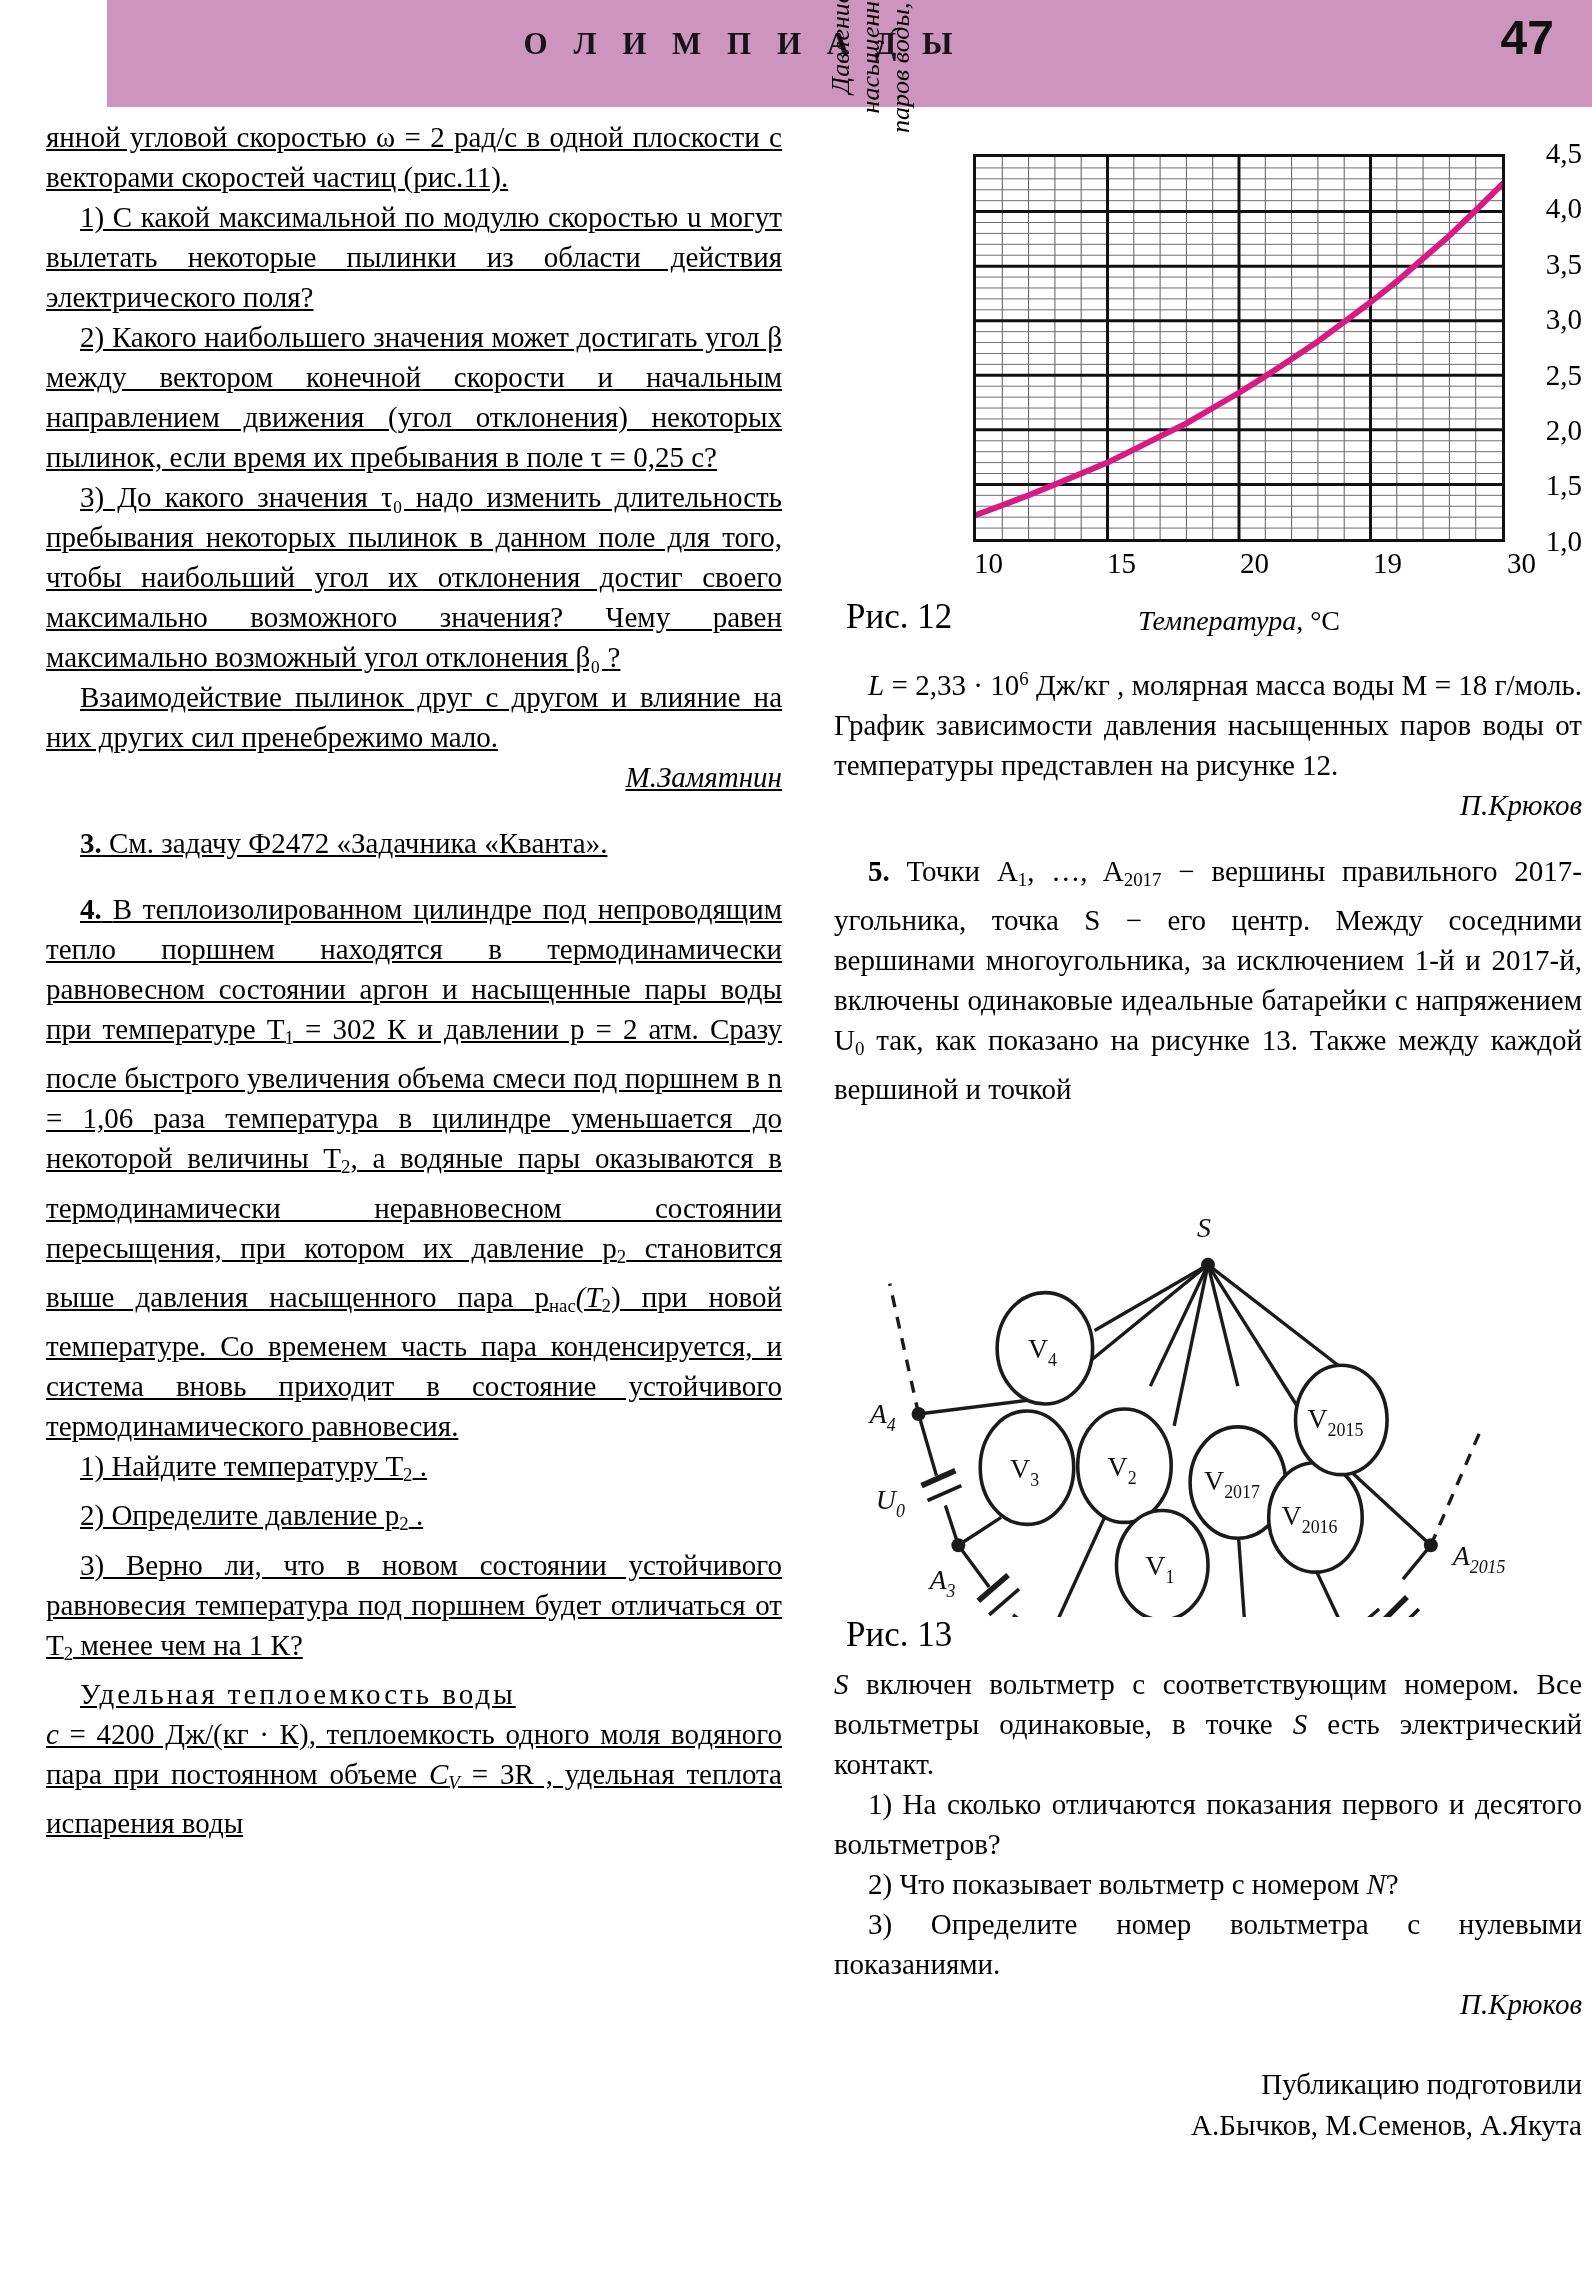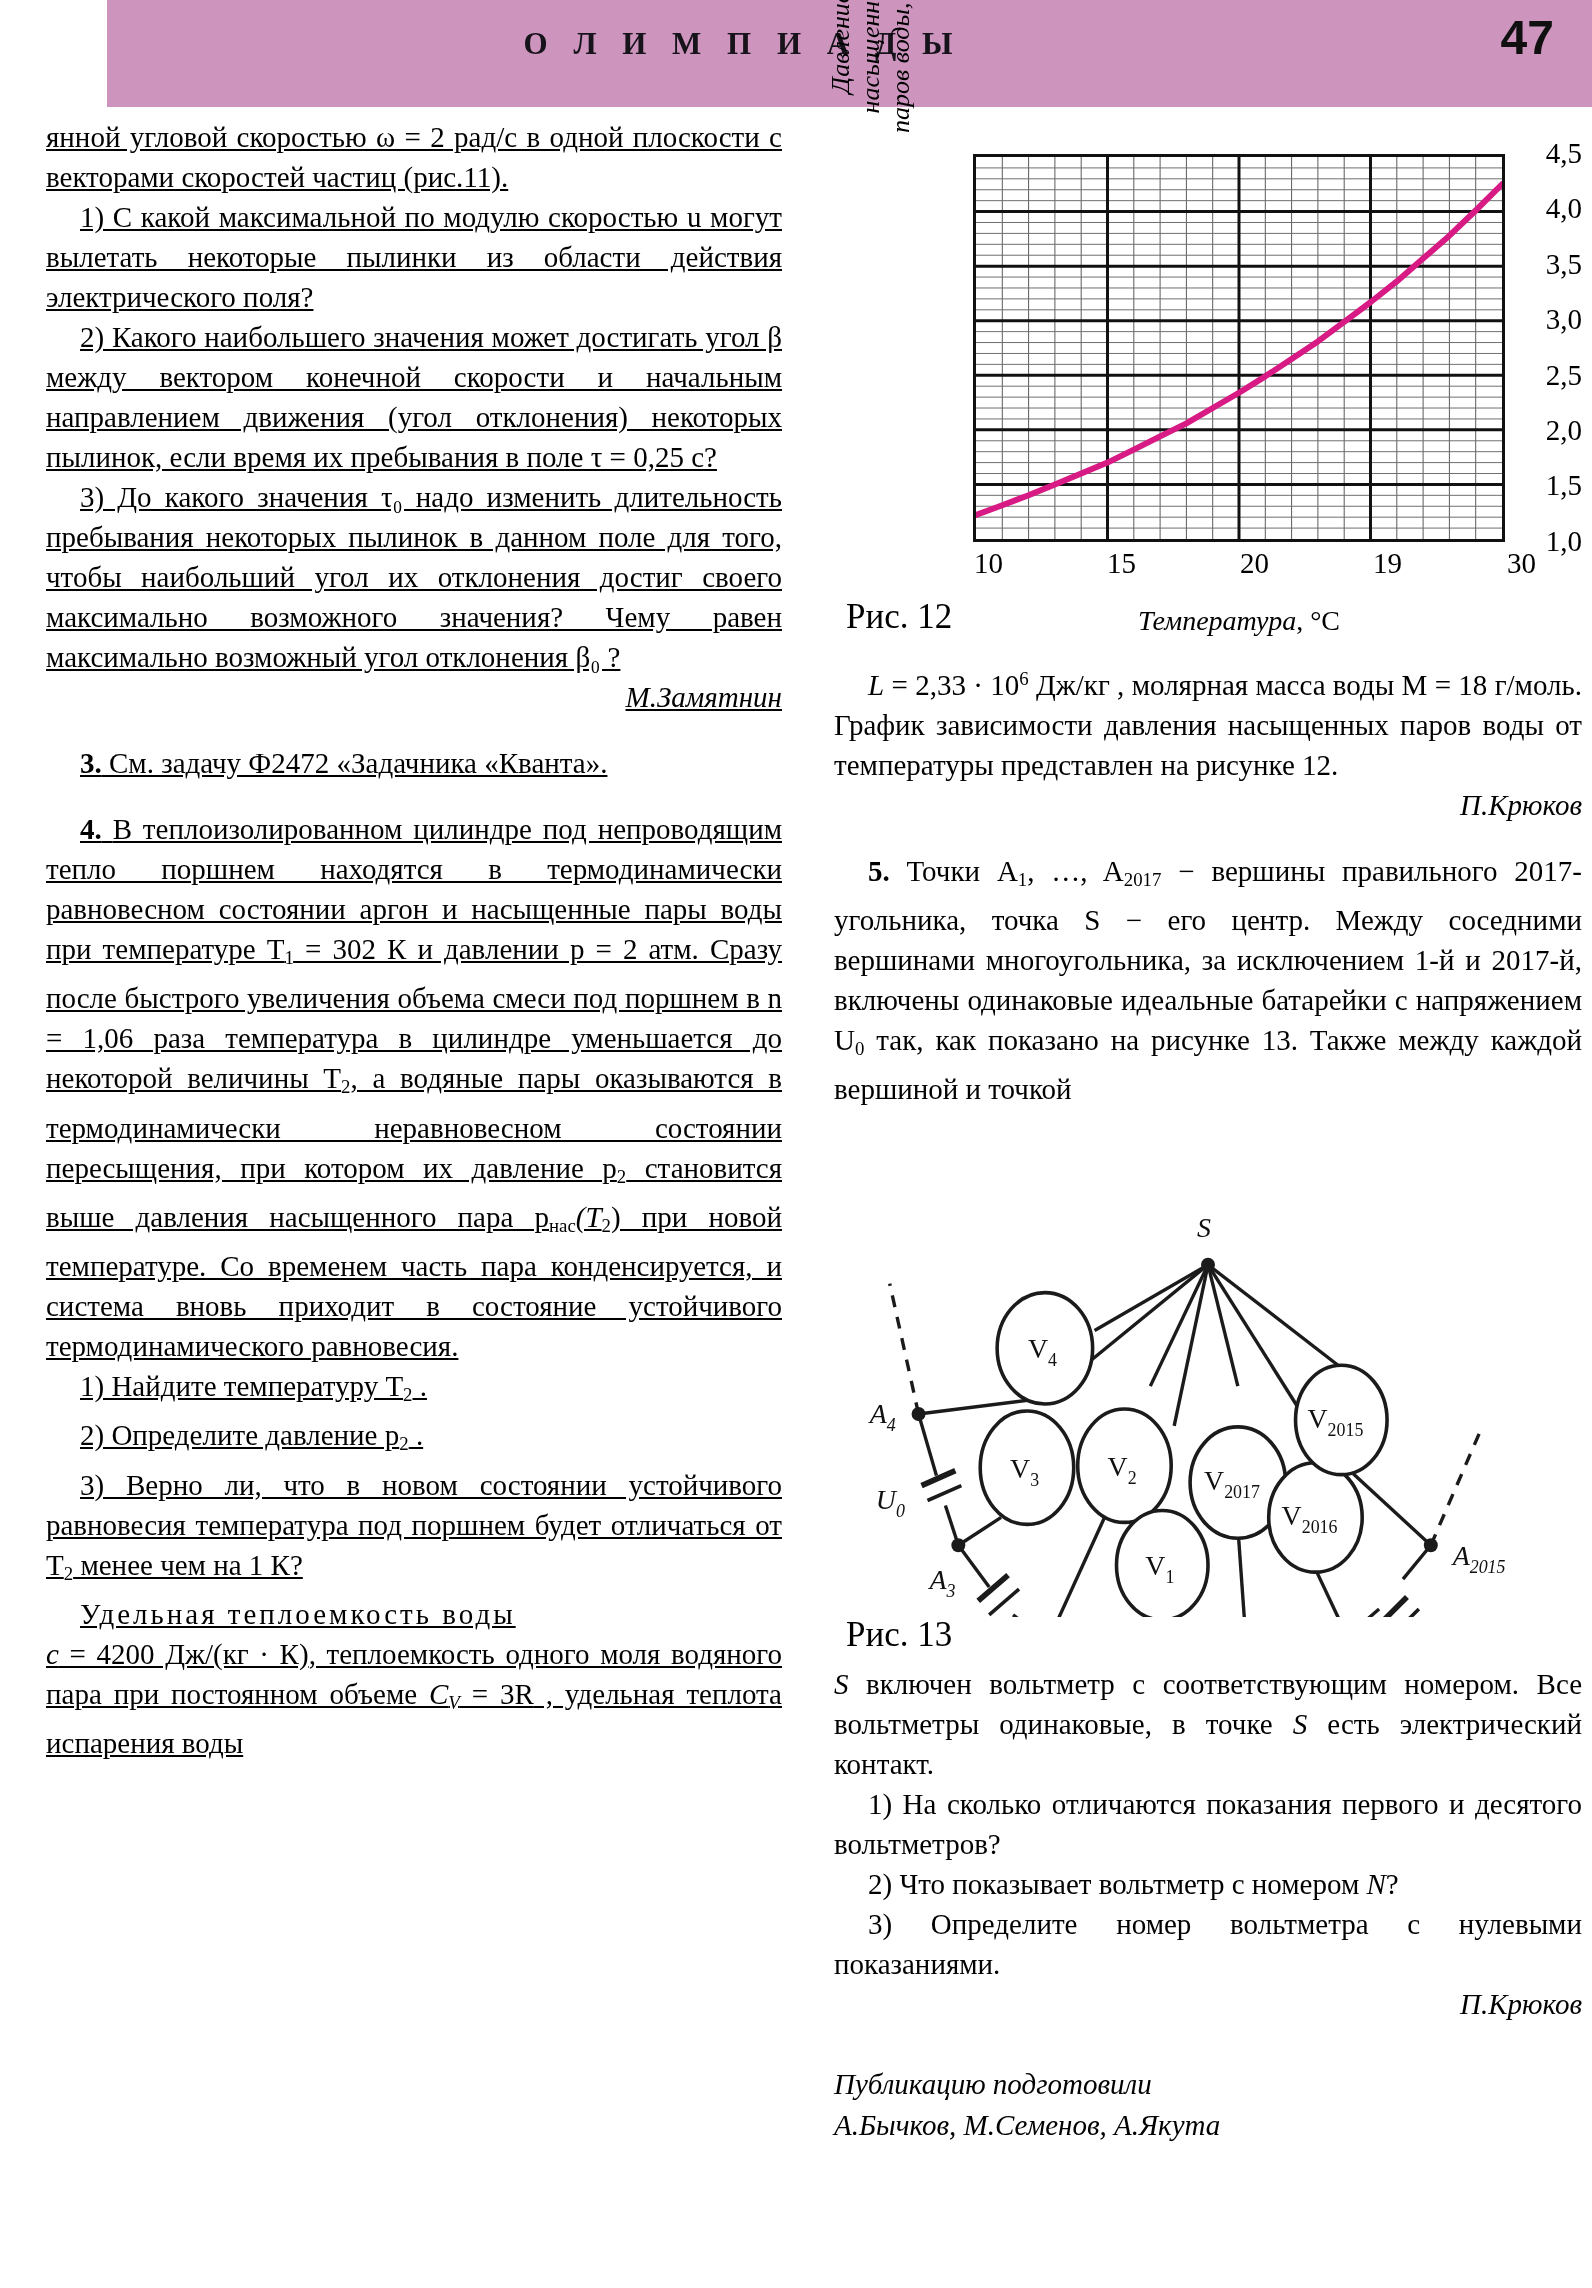--- a/index.html
+++ b/index.html
@@ -42,21 +42,21 @@
   }
   .col-left{left:46px;width:736px;text-decoration:underline;}
   .col-right{left:834px;width:748px;}
 
   p{margin:0;}
   p.ind{text-indent:34px;}
   p.noind{text-indent:0;}
   .author{
     text-align:right;font-style:italic;
   }
-  .author-block{text-align:left;font-style:italic;line-height:41px;}
+  .author-block{text-align:right;line-height:41px;}
   .gap-m{height:26px;}
   .gap-l{height:40px;}
 
   b.num{font-weight:700;}
   .mi{font-style:italic;}
   sub{font-size:0.65em;vertical-align:-0.28em;font-style:normal;}
   sup{font-size:0.65em;vertical-align:0.52em;font-style:normal;}
   .spaced{letter-spacing:3px;}
 
   
@@ -111,20 +111,21 @@
   <div class="header-title">О Л И М П И А Д Ы</div>
   <div class="page-number">47</div>
 </div>
 
 <div class="col col-left">
 
   <p class="noind">янной угловой скоростью ω = 2 рад/с в одной плоскости с векторами скоростей частиц (рис.11).</p>
   <p class="ind">1) С какой максимальной по модулю скоростью u могут вылетать некоторые пылинки из области действия электрического поля?</p>
   <p class="ind">2) Какого наибольшего значения может достигать угол β между вектором конечной скорости и начальным направлением движения (угол отклонения) некоторых пылинок, если время их пребывания в поле τ = 0,25 с?</p>
   <p class="ind">3) До какого значения τ₀ надо изменить длительность пребывания некоторых пылинок в данном поле для того, чтобы наибольший угол их отклонения достиг своего максимально возможного значения? Чему равен максимально возможный угол отклонения β₀ ?</p>
+  <p class="ind">Взаимодействие пылинок друг с другом и влияние на них других сил пренебрежимо мало.</p>
   <p class="author">М.Замятнин</p>
 
   <div class="gap-m"></div>
 
   <p class="ind"><b class="num">3.</b> <span>См. задачу Ф2472 «Задачника «Кванта».</span></p>
 
   <div class="gap-m"></div>
 
   <p class="ind"><b class="num">4.</b>
     <span>В теплоизолированном цилиндре под непроводящим тепло поршнем находятся в термодинамически равновесном состоянии аргон и насыщенные пары воды при температуре T</span><sub>1</sub><span> = 302 К и давлении p = 2 атм. Сразу после быстрого увеличения объема смеси под поршнем в n = 1,06 раза температура в цилиндре уменьшается до некоторой величины T</span><sub>2</sub><span>, а водяные пары оказываются в термодинамически неравновесном состоянии пересыщения, при котором их давление p</span><sub>2</sub><span> становится выше давления насыщенного пара p</span><sub>нас</sub><span class="mi">(T</span><sub>2</sub><span>) при новой температуре. Со временем часть пара конденсируется, и система вновь приходит в состояние устойчивого термодинамического равновесия.</span>

